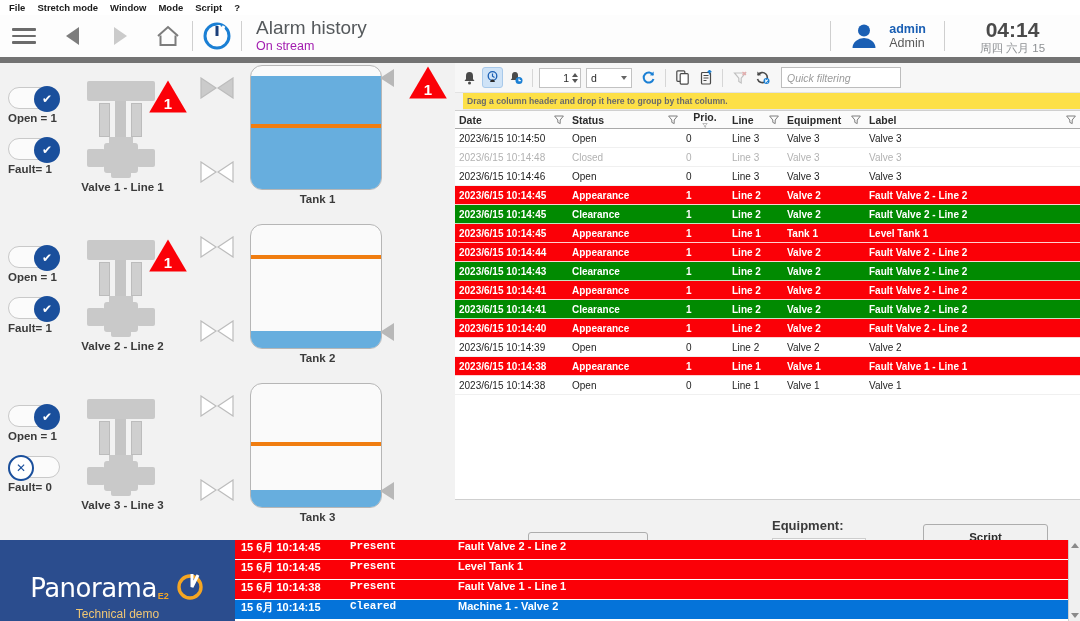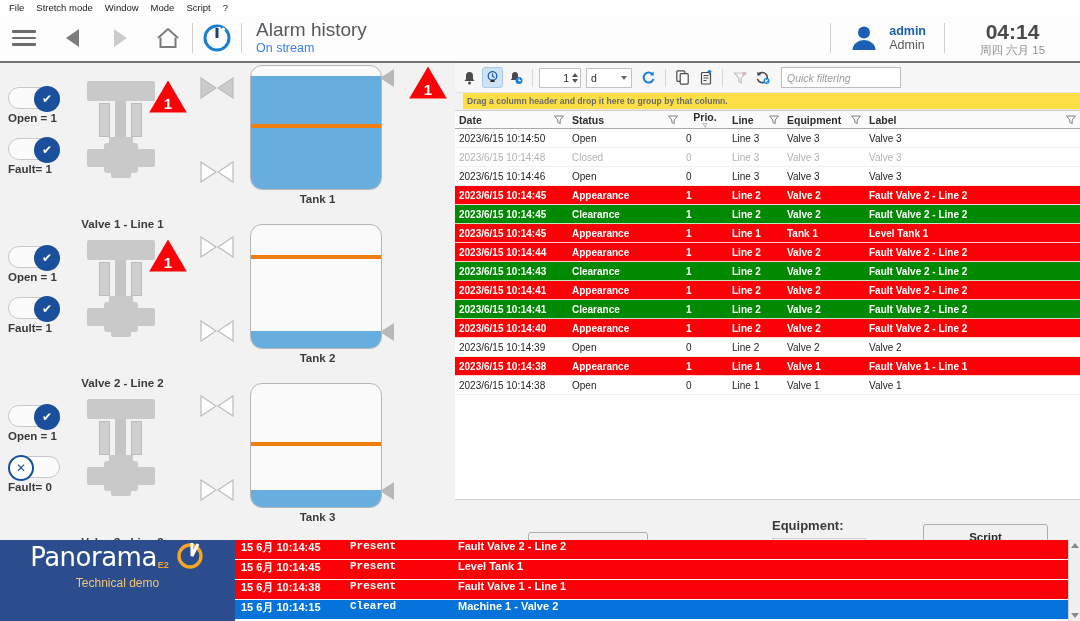--- a/index.html
+++ b/index.html
@@ -11,40 +11,40 @@
     background: #ffffff;
   }
   #app { position: relative; width: 1080px; height: 621px; }
 
   
   .menubar {
     position: absolute; left: 0; top: 0; width: 1080px; height: 15px;
     background: #ffffff; display: flex; align-items: center;
     font-size: 9.5px; color: #1a1a1a; padding-left: 3px;
   }
-  .menubar .mi { padding: 0 6px; cursor: default; white-space: nowrap; }
+  .menubar .mi { padding: 0 6px; cursor: default; white-space: nowrap; font-weight: bold; }
 
   
   .header {
     position: absolute; left: 0; top: 15px; width: 1080px; height: 48px;
-    background: #fdfdfd; border-bottom: 2px solid #737373;
+    background: #fdfdfd; border-bottom: 6px solid #737373;
     display: flex; align-items: center;
   }
   .hb { width: 48px; height: 48px; display: flex; align-items: center; justify-content: center; }
   .vsep { width: 1px; height: 30px; background: #cfcfcf; }
 
   .burger { width: 24px; height: 16px; display: flex; flex-direction: column; justify-content: space-between; }
   .burger i { display: block; height: 2.6px; background: #6b6b6b; border-radius: 1px; }
 
   .tri-left { width: 0; height: 0; border-top: 9px solid transparent; border-bottom: 9px solid transparent; border-right: 13px solid #7d7d7d; }
   .tri-right { width: 0; height: 0; border-top: 9px solid transparent; border-bottom: 9px solid transparent; border-left: 13px solid #cbcbcb; }
 
   .title-wrap { margin-left: 14px; line-height: 1.05; }
   .title-main { font-size: 19px; color: #55595c; font-weight: 400; }
-  .title-sub  { font-size: 12.5px; color: #3b82f6; margin-top: 2px; }
+  .title-sub  { font-size: 12.5px; color: #a21caf; margin-top: 2px; }
 
   .user-block { display: flex; align-items: center; margin-left: 18px; }
   .user-txt { margin-left: 10px; line-height: 1.15; }
   .user-name { font-size: 12.5px; font-weight: bold; color: #1a5fb4; }
   .user-role { font-size: 12.5px; color: #585858; }
 
   .clock { text-align: center; line-height: 1.1; }
   .clock-time { font-size: 21px; font-weight: bold; color: #4a4a4a; }
   .clock-date { font-size: 11.5px; color: #8d9093; margin-top: 1px; }
 
@@ -76,21 +76,21 @@
   .valve { position: absolute; left: 85px; top: 18px; width: 72px; height: 96px; }
   .v-top   { position: absolute; left: 2px;  top: 0;   width: 68px; height: 20px; background: #c9c9c9; border-radius: 2px; }
   .v-stemL { position: absolute; left: 14px; top: 22px; width: 11px; height: 34px; background: #cfcfcf; border: 1px solid #bcbcbc; }
   .v-stemR { position: absolute; left: 46px; top: 22px; width: 11px; height: 34px; background: #cfcfcf; border: 1px solid #bcbcbc; }
   .v-stemC { position: absolute; left: 30px; top: 20px; width: 11px; height: 36px; background: #c5c5c5; }
   .v-neck  { position: absolute; left: 24px; top: 56px; width: 24px; height: 8px;  background: #c9c9c9; }
   .v-bodyC { position: absolute; left: 19px; top: 62px; width: 34px; height: 30px; background: #c9c9c9; border-radius: 3px; }
   .v-portL { position: absolute; left: 2px;  top: 68px; width: 18px; height: 18px; background: #c9c9c9; border-radius: 2px; }
   .v-portR { position: absolute; left: 52px; top: 68px; width: 18px; height: 18px; background: #c9c9c9; border-radius: 2px; }
   .v-foot  { position: absolute; left: 26px; top: 90px; width: 20px; height: 7px;  background: #c9c9c9; border-radius: 2px; }
-  .v-label { position: absolute; left: 45px; top: 118px; width: 155px; text-align: center; font-size: 11.5px; font-weight: bold; color: #3a3a3a; margin-top: 37px; }
+  .v-label { position: absolute; left: 45px; top: 118px; width: 155px; text-align: center; font-size: 11.5px; font-weight: bold; color: #3a3a3a; }
 
   .alarm-tri {
     position: absolute; width: 40px; height: 36px;
     display: flex; align-items: flex-end; justify-content: center;
   }
   .alarm-tri .shape {
     position: absolute; inset: 0;
     background: #fb0007;
     clip-path: polygon(50% 4%, 97% 93%, 3% 93%);
     border-radius: 5px;
@@ -194,21 +194,21 @@
   .btn.plain { background: #ffffff; border-color: #d2d2d2; }
   .eq-label { position: absolute; font-size: 13px; font-weight: bold; color: #3a3a3a; }
   .eq-sel {
     position: absolute; background: #fafafa; border: 1px solid #cdcdcd;
     display: flex; align-items: center; justify-content: space-between;
     font-size: 10px; color: #555; padding: 0 4px;
   }
 
   
   .footer { position: absolute; left: 0; top: 540px; width: 1080px; height: 81px; background: #2b4d8e; }
-  .brand { position: absolute; left: 0; top: 0; width: 235px; height: 81px; display: flex; flex-direction: column; align-items: center; justify-content: flex-start; border-radius: 10px; }
+  .brand { position: absolute; left: 0; top: 0; width: 235px; height: 81px; display: flex; flex-direction: column; align-items: center; justify-content: flex-end; border-radius: 10px; }
   .brand-row { display: flex; align-items: center; }
   .brand-name { font-size: 26px; color: #ffffff; letter-spacing: -0.5px; font-family: "DejaVu Sans", sans-serif; }
   .brand-e2 { font-size: 9px; color: #f5a623; font-weight: bold; align-self: flex-end; margin-left: 1px; margin-bottom: 4px; }
   .brand-mark { margin-left: 6px; }
   .brand-tag { font-size: 12px; color: #f0c674; margin-top: 2px; }
 
   .ticker { position: absolute; left: 235px; top: 0; width: 845px; height: 81px; background: #ffffff; }
   .trow { display: flex; height: 20px; font-size: 11px; font-weight: bold; color: #ffffff; }
   .trow.red { background: #fb0007; border-bottom: 1px solid #ffffff; }
   .trow.blue { background: #0573d9; border-bottom: 1px solid #ffffff; }

